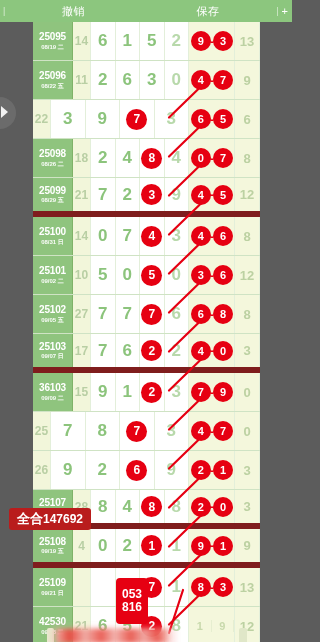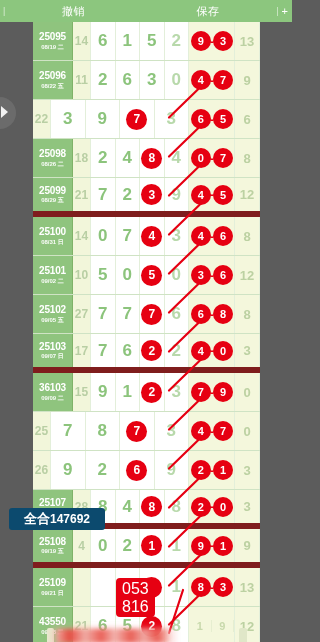--- a/index.html
+++ b/index.html
@@ -87,28 +87,28 @@
   }
   .pairwrap .ball{position:relative;width:18px;height:18px;font-size:11px;}
   .pairwrap .dash{color:#e60012;font-weight:bold;font-size:13px;padding:0 0px;}
 
   
   #lines{position:absolute;left:0;top:0;width:227px;height:620px;z-index:5;pointer-events:none;}
 
   
   #badge-total{
     position:absolute;left:9px;top:486px;z-index:20;
-    background:#0c4a6e;color:#ffffff;border-radius:3px;
-    padding:2px 15px;font-size:12px;font-weight:bold;white-space:nowrap;
+    background:#b91c1c;color:#ffffff;border-radius:3px;
+    padding:2px 8px;font-size:12px;font-weight:bold;white-space:nowrap;
   }
   #badge-total .zh{font-size:13px;}
   #badge-next{
     position:absolute;left:116px;top:556px;z-index:20;
     background:#e60012;color:#ffffff;border-radius:4px;
-    padding:2px 6px;font-size:16px;font-weight:normal;
+    padding:10px 6px;font-size:12px;font-weight:bold;
     line-height:1.1;text-align:center;
   }
 
   
   #bottom-bar{
     position:absolute;left:50px;top:605px;width:125px;height:20px;z-index:15;
   }
   #bottom-bar .core{
     position:absolute;left:6px;top:2px;width:113px;height:14px;
     background:linear-gradient(90deg,#f3a6a0,#e8453c 12%,#f0a8a2 26%,#e9584e 40%,
@@ -428,21 +428,21 @@
             <div class="pairwrap">
               <span class="ball">8</span>
               <span class="dash">-</span>
               <span class="ball">3</span>
             </div>
           </div>
           <div class="c c-tail">13</div>
         </div>
         <div class="row">
           <div class="c c-period">
-            <span class="pid">43550</span>
+            <span class="pid">42530</span>
             <span class="pdate">09/23 二</span>
           </div>
           <div class="c c-stat">21</div>
           <div class="c c-num">6</div>
           <div class="c c-num">5</div>
           <div class="c c-num mark">2<span class="ball" style="left: calc(50% - 9.5px); top: calc(50% - 9.5px);">2</span></div>
           <div class="c c-num dim">8</div>
           <div class="c c-pair split">
             <span class="half">1</span>
             <span class="half">9</span>

